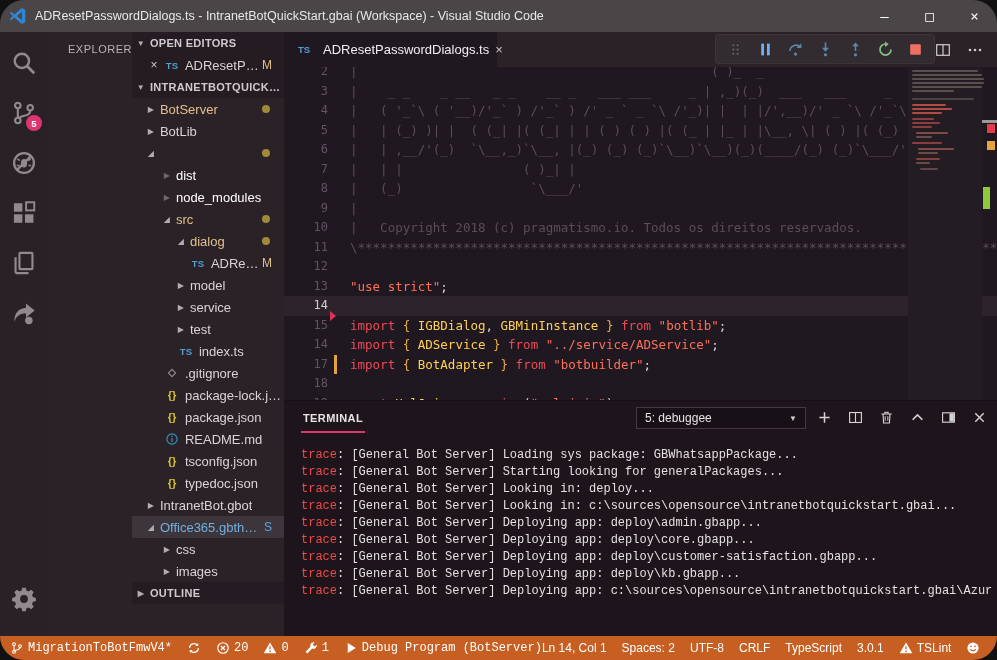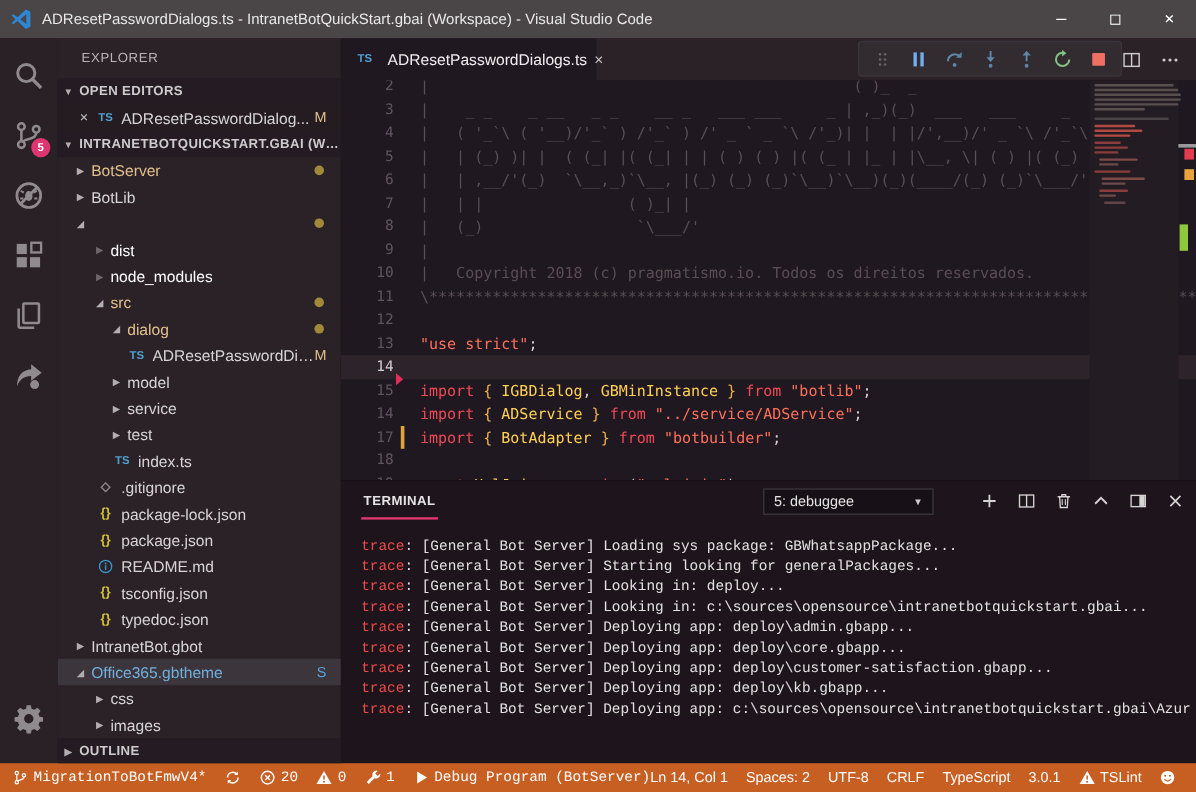--- a/index.html
+++ b/index.html
@@ -1,38 +1,38 @@
 <!DOCTYPE html>
 <html><head>
 <meta charset="utf-8">
 <style>
   :root{ --sb:#c75e22; }
   *{box-sizing:border-box; margin:0; padding:0;}
   body{font-family:"Liberation Sans", sans-serif; background:#111;}
-  .window{width:997px; height:660px; display:flex; flex-direction:column; overflow:hidden; background:#201821; position:relative;}
+  .window{width:997px; height:660px; display:flex; flex-direction:column; overflow:hidden; background:#201821; position:relative;border-radius:24px;}
 
   
   .titlebar{height:32px; background:#4a4648; display:flex; align-items:center; flex:none; color:#e9e7e8;}
   .tb-logo{width:18px; height:18px; margin:0 8px 0 9px;}
   .tb-title{font-size:12.5px; white-space:nowrap;}
   .tb-controls{margin-left:auto; display:flex; height:100%;}
   .tb-btn{width:45px; height:100%; display:flex; align-items:center; justify-content:center; font-size:14px; color:#fff; font-family:"DejaVu Sans Mono",monospace;}
 
   .body{flex:1; display:flex; min-height:0;}
 
   
   .activitybar{width:48px; background:#2a2126; flex:none; display:flex; flex-direction:column; align-items:center; padding-top:6px;}
   .ab-item{width:48px; height:50px; display:flex; align-items:center; justify-content:center; position:relative; color:#908a8e; cursor:pointer;}
   .ab-item svg{width:26px; height:26px;}
   .ab-badge{position:absolute; right:6px; bottom:7px; min-width:16px; height:16px; border-radius:8px; background:#dd3570; color:#fff; font-size:9.5px; font-weight:bold; display:flex; align-items:center; justify-content:center; padding:0 3px;}
   .ab-spacer{flex:1;}
   .ab-bottom{margin-bottom:12px;}
 
   
-  .sidebar{width:236px; background:#2b2228; flex:none; display:flex; flex-direction:column; overflow:hidden; color:#d8d4d6;}
+  .sidebar{width:236px; background:#2b2228; flex:none; display:flex; flex-direction:row; overflow:hidden; color:#d8d4d6;}
   .sb-title{height:33px; line-height:34px; padding-left:20px; font-size:11px; letter-spacing:.5px; color:#b9b3b6; flex:none;}
   .sb-scroll{flex:1; overflow:hidden;}
   .row{height:22px; display:flex; align-items:center; font-size:13px; white-space:nowrap; cursor:pointer; position:relative;}
   .row .twisty{width:10px; font-size:8px; color:#b3adb0; margin-right:4px; flex:none; text-align:center;}
   .row .lbl{overflow:hidden; text-overflow:ellipsis;}
   .sec-hdr{font-weight:bold; font-size:11px; letter-spacing:.3px; color:#cfcacd; background:#241c22;}
   .sec-hdr .twisty{margin-left:4px;}
   .oe-item{background:#241c21;}
   .close-x{width:16px; text-align:center; color:#c9c5c7; font-size:12px; margin:0 2px 0 14px; flex:none;}
   .fic{flex:none; margin-right:5px; display:inline-flex; align-items:center; justify-content:center; width:16px; height:16px;}
@@ -73,21 +73,21 @@
 
   .minimap{position:absolute; top:0; right:15px; width:74px; bottom:0; background:#241c23;}
   .mm-row{position:absolute; height:2px; border-radius:1px;}
   .ruler{position:absolute; top:0; right:0; width:15px; bottom:0;}
   .ruler div{position:absolute;}
 
   
   .panel{height:236px; flex:none; background:#1d151b; display:flex; flex-direction:column; border-top:1px solid #161015;}
   .panel-hdr{height:33px; flex:none; display:flex; align-items:center; position:relative; color:#e6e3e4;}
   .p-tab{margin-left:17px; font-size:11px; font-weight:bold; letter-spacing:.4px; padding:9px 2px 7px; border-bottom:2px solid #e0366e;}
-  .dropdown{position:absolute; left:352px; top:6px; width:142px; height:22px; background:#171117; border:1px solid #413a40; display:flex; align-items:center; font-size:12px; padding:0 8px; color:#e6e3e4;}
+  .dropdown{position:absolute; left:352px; top:6px; width:170px; height:22px; background:#171117; border:1px solid #413a40; display:flex; align-items:center; font-size:12px; padding:0 8px; color:#e6e3e4;}
   .dropdown .caret{margin-left:auto; font-size:8px; color:#cccccc;}
   .panel-actions{position:absolute; right:8px; top:0; height:33px; display:flex; align-items:center; gap:11px; color:#d6d3d4;}
   .panel-actions .pa-btn{width:20px; height:20px; display:flex; align-items:center; justify-content:center;}
   .panel-actions svg{width:15px; height:15px; display:block;}
   .term{flex:1; overflow:hidden; padding:13px 0 0 17px; font-family:Liberation Mono, monospace; font-size:12px; color:#e4e1e2;}
   .t-line{height:17px; line-height:17px; white-space:pre;}
   .t-pre{color:#ef4a4a;}
 
   
   .statusbar{height:24px; flex:none; background:var(--sb); color:#fff; display:flex; align-items:center; font-size:12px; padding:0 10px;}

